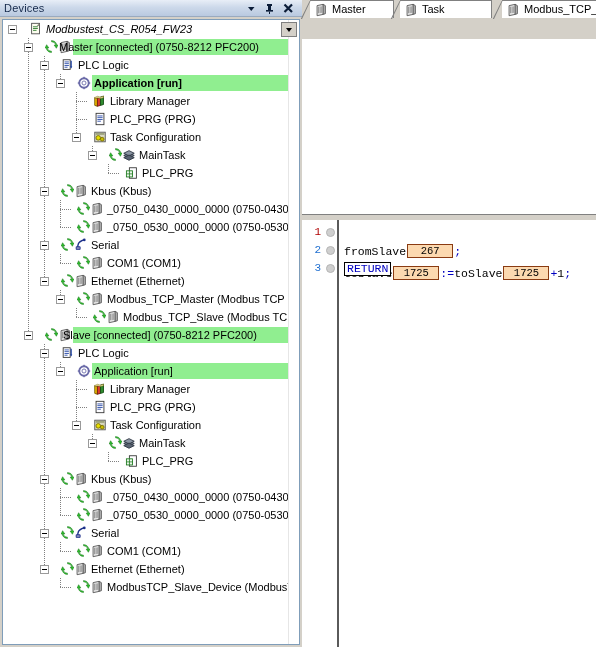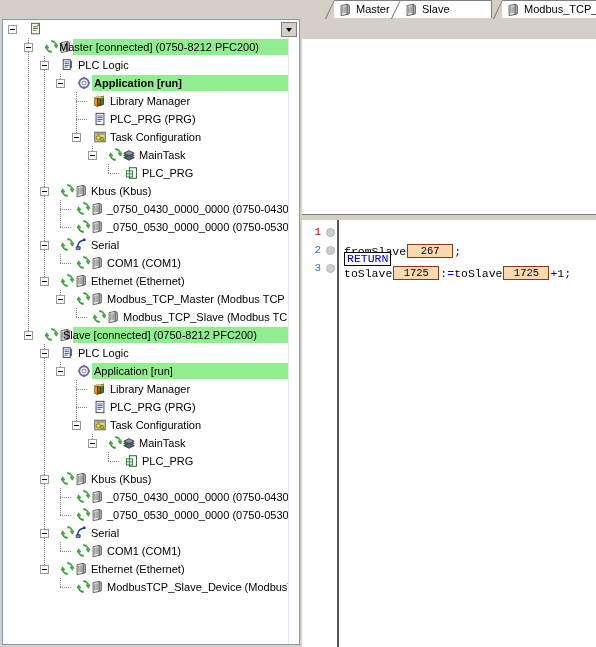--- a/index.html
+++ b/index.html
@@ -147,34 +147,57 @@
     background:#fff;
   }
 </style>
 </head>
 <body>
 
 <div class="app">
 
   <div class="devices-panel">
 
+    <div class="dev-titlebar">
+      <div class="dev-title">Devices</div>
+
+      <div class="tb-btn tb-drop">
+        <svg width="13" height="13" viewBox="0 0 13 13">
+            <path d="M3 5 L9.5 5 L6.25 9 Z" fill="#0b1c38"></path>
+          </svg>
+      </div>
+      <div class="tb-btn tb-pin">
+        <svg width="13" height="13" viewBox="0 0 13 13">
+          <rect x="4" y="2" width="5" height="2" fill="#0b1c38"></rect>
+          <rect x="5" y="4" width="3" height="4" fill="#0b1c38"></rect>
+          <rect x="3" y="8" width="7" height="1.6" fill="#0b1c38"></rect>
+          <rect x="6" y="9.6" width="1" height="2.4" fill="#0b1c38"></rect>
+        </svg>
+      </div>
+      <div class="tb-btn tb-close">
+        <svg width="13" height="13" viewBox="0 0 13 13">
+          <path d="M2.5 2.5 L10 10 M10 2.5 L2.5 10" stroke="#0b1c38" stroke-width="2.2" stroke-linecap="butt"></path>
+        </svg>
+      </div>
+    </div>
 
     <div class="dev-frame">
       <div class="tree" id="tree">
           <div class="row">
             <div class="exp" style="left: 5px;"></div>
             <div class="ico" style="left: 26px;">
               <svg width="14" height="14" viewBox="0 0 16 16">
                 <rect x="3" y="1.5" width="9" height="12" fill="#fdfdf0" stroke="#4a4a4a"></rect>
                 <path d="M12 1.5 L12 4 L9.6 4 Z" fill="#c9c9a0" stroke="#4a4a4a" stroke-width="0.6"></path>
                 <rect x="4.6" y="5" width="5.5" height="1" fill="#2b7a2b"></rect>
                 <rect x="4.6" y="7" width="5.5" height="1" fill="#2b7a2b"></rect>
                 <rect x="4.6" y="9" width="4" height="1" fill="#2b7a2b"></rect>
               </svg>
             </div>
+            <div class="label italic" style="left: 43px;">Modbustest_CS_R054_FW23</div>
           </div>
           <div class="row">
             <div class="vline" style="left: 25px; top: 0px; height: 18px;"></div>
             <div class="hline" style="left: 25px; width: 6px;"></div>
             <div class="hl" style="left: 70px; width: 226px;"></div>
             <div class="exp" style="left: 21px;"></div>
             <div class="ico" style="left: 42px;">
               <svg width="13" height="13" viewBox="0 0 16 16">
                 <path d="M8 2.2 A5.8 5.8 0 0 1 13.4 6.2 L11.2 6.2 L14 10.2 L16 6.2 L14.6 6.2 A7.2 7.2 0 0 0 8 0.6 Z" fill="#2fbf2f" stroke="#0f6b0f" stroke-width="0.55"></path>
                 <path d="M8 13.8 A5.8 5.8 0 0 1 2.6 9.8 L4.8 9.8 L2 5.8 L0 9.8 L1.4 9.8 A7.2 7.2 0 0 0 8 15.4 Z" fill="#2fbf2f" stroke="#0f6b0f" stroke-width="0.55"></path>
@@ -765,21 +788,21 @@
               <path d="M4 5 L10 5 L7 9 Z" fill="#000"></path>
             </svg></div>
         </div>
       <div class="tree-rightedge"></div>
     </div>
   </div>
 
   <div class="editor-panel">
 
     <div class="tabstrip" id="tabstrip">
-        <div class="tab" style="left: 8px; width: 84px; margin-left: 24px;">
+        <div class="tab" style="left: 8px; width: 84px;">
           <div class="tab-slant"><svg width="10" height="18" viewBox="0 0 10 18">
               <path d="M9.5 0 L1 18 L0 18 L0 17.6 L8.6 0 Z" fill="#808080"></path>
             </svg></div>
           <div class="tab-ico"><svg width="14" height="14" viewBox="0 0 16 16">
               <path d="M3.5 3 L10.5 1.5 L10.5 13 L3.5 14.5 Z" fill="#e8e8e8" stroke="#555"></path>
               <path d="M10.5 1.5 L13 3 L13 12.2 L10.5 13 Z" fill="#b5b5b5" stroke="#555"></path>
               <rect x="4.6" y="4.2" width="1.3" height="7.5" fill="#9a9a9a"></rect>
               <rect x="6.4" y="4" width="1.3" height="7.5" fill="#9a9a9a"></rect>
               <rect x="8.2" y="3.8" width="1.3" height="7.5" fill="#9a9a9a"></rect>
             </svg></div>
@@ -789,21 +812,21 @@
           <div class="tab-slant"><svg width="10" height="18" viewBox="0 0 10 18">
               <path d="M9.5 0 L1 18 L0 18 L0 17.6 L8.6 0 Z" fill="#808080"></path>
             </svg></div>
           <div class="tab-ico"><svg width="14" height="14" viewBox="0 0 16 16">
               <path d="M3.5 3 L10.5 1.5 L10.5 13 L3.5 14.5 Z" fill="#e8e8e8" stroke="#555"></path>
               <path d="M10.5 1.5 L13 3 L13 12.2 L10.5 13 Z" fill="#b5b5b5" stroke="#555"></path>
               <rect x="4.6" y="4.2" width="1.3" height="7.5" fill="#9a9a9a"></rect>
               <rect x="6.4" y="4" width="1.3" height="7.5" fill="#9a9a9a"></rect>
               <rect x="8.2" y="3.8" width="1.3" height="7.5" fill="#9a9a9a"></rect>
             </svg></div>
-          <div class="tab-label">Slave</div>
+          <div class="tab-label">Task</div>
         </div>
         <div class="tab" style="left: 200px; width: 122px;">
           <div class="tab-slant"><svg width="10" height="18" viewBox="0 0 10 18">
               <path d="M9.5 0 L1 18 L0 18 L0 17.6 L8.6 0 Z" fill="#808080"></path>
             </svg></div>
           <div class="tab-ico"><svg width="14" height="14" viewBox="0 0 16 16">
               <path d="M3.5 3 L10.5 1.5 L10.5 13 L3.5 14.5 Z" fill="#e8e8e8" stroke="#555"></path>
               <path d="M10.5 1.5 L13 3 L13 12.2 L10.5 13 Z" fill="#b5b5b5" stroke="#555"></path>
               <rect x="4.6" y="4.2" width="1.3" height="7.5" fill="#9a9a9a"></rect>
               <rect x="6.4" y="4" width="1.3" height="7.5" fill="#9a9a9a"></rect>
@@ -820,21 +843,21 @@
     <div class="code-area">
       <div class="gutter-num" id="gutter">
           <div class="linenum" style="top: 6px; color: rgb(176, 0, 0);">1</div>
           <div class="linenum" style="top: 24px; color: rgb(31, 111, 208);">2</div>
           <div class="linenum" style="top: 42px; color: rgb(31, 111, 208);">3</div>
         </div>
       <div class="gutter-bar"></div>
       <div id="codebody">
           <div class="codeline" style="top: 22px; margin-top: 24px;"><span class="tok">toSlave</span><span class="inline-val">1725</span><span class="tok op">:=</span><span class="tok">toSlave</span><span class="inline-val">1725</span><span class="tok op">+</span><span class="tok">1</span><span class="tok op">;</span></div>
           <div class="codeline" style="top: 24px;"><span class="tok">fromSlave</span><span class="inline-val">267</span><span class="tok op">;</span></div>
-          <div class="codeline" style="top: 32px;"><span class="ret-box">RETURN</span></div>
+          <div class="codeline" style="top: 42px;"><span class="ret-box">RETURN</span></div>
         </div>
     <div class="bp" style="top: 8px;"></div>
         <div class="bp" style="top: 26px;"></div>
         <div class="bp" style="top: 44px;"></div>
       </div>
   </div>
 
 </div>
 
 </body></html>

